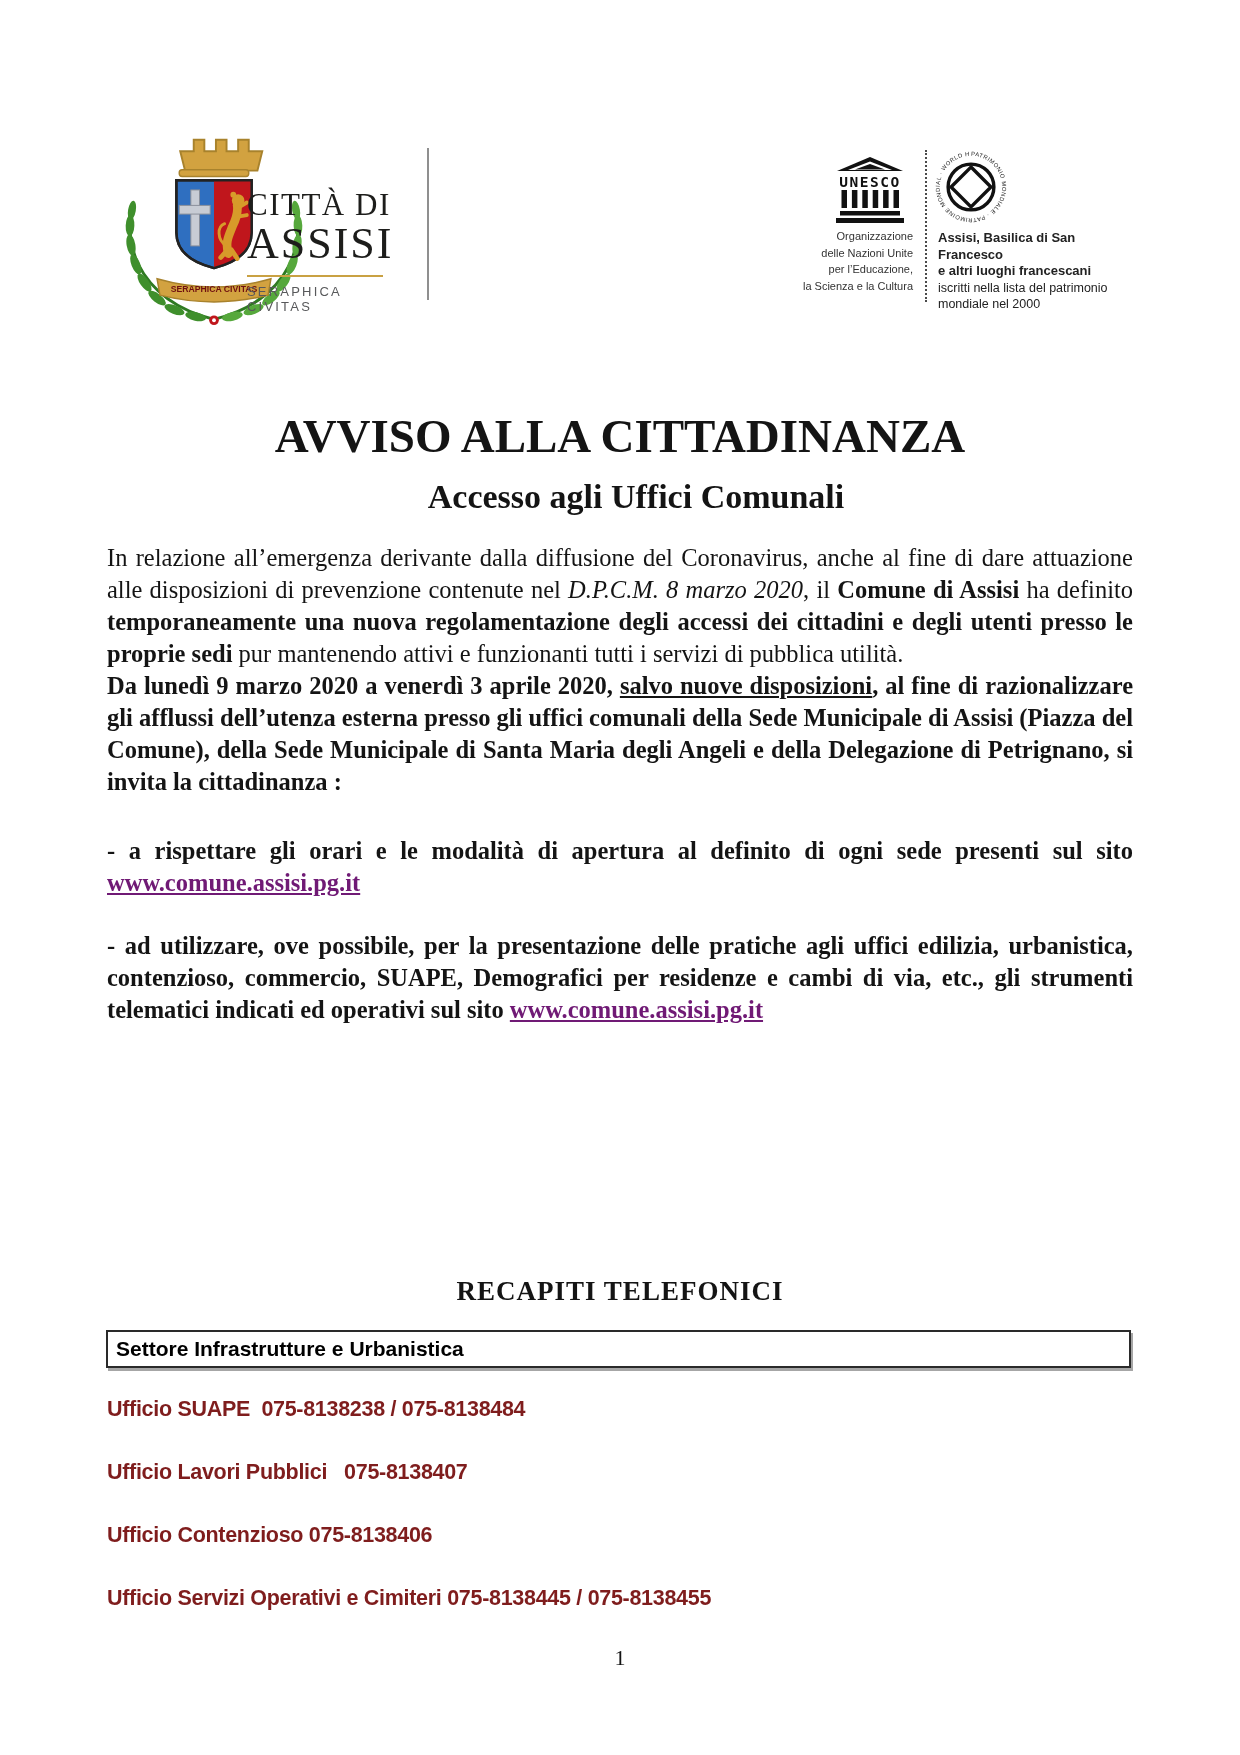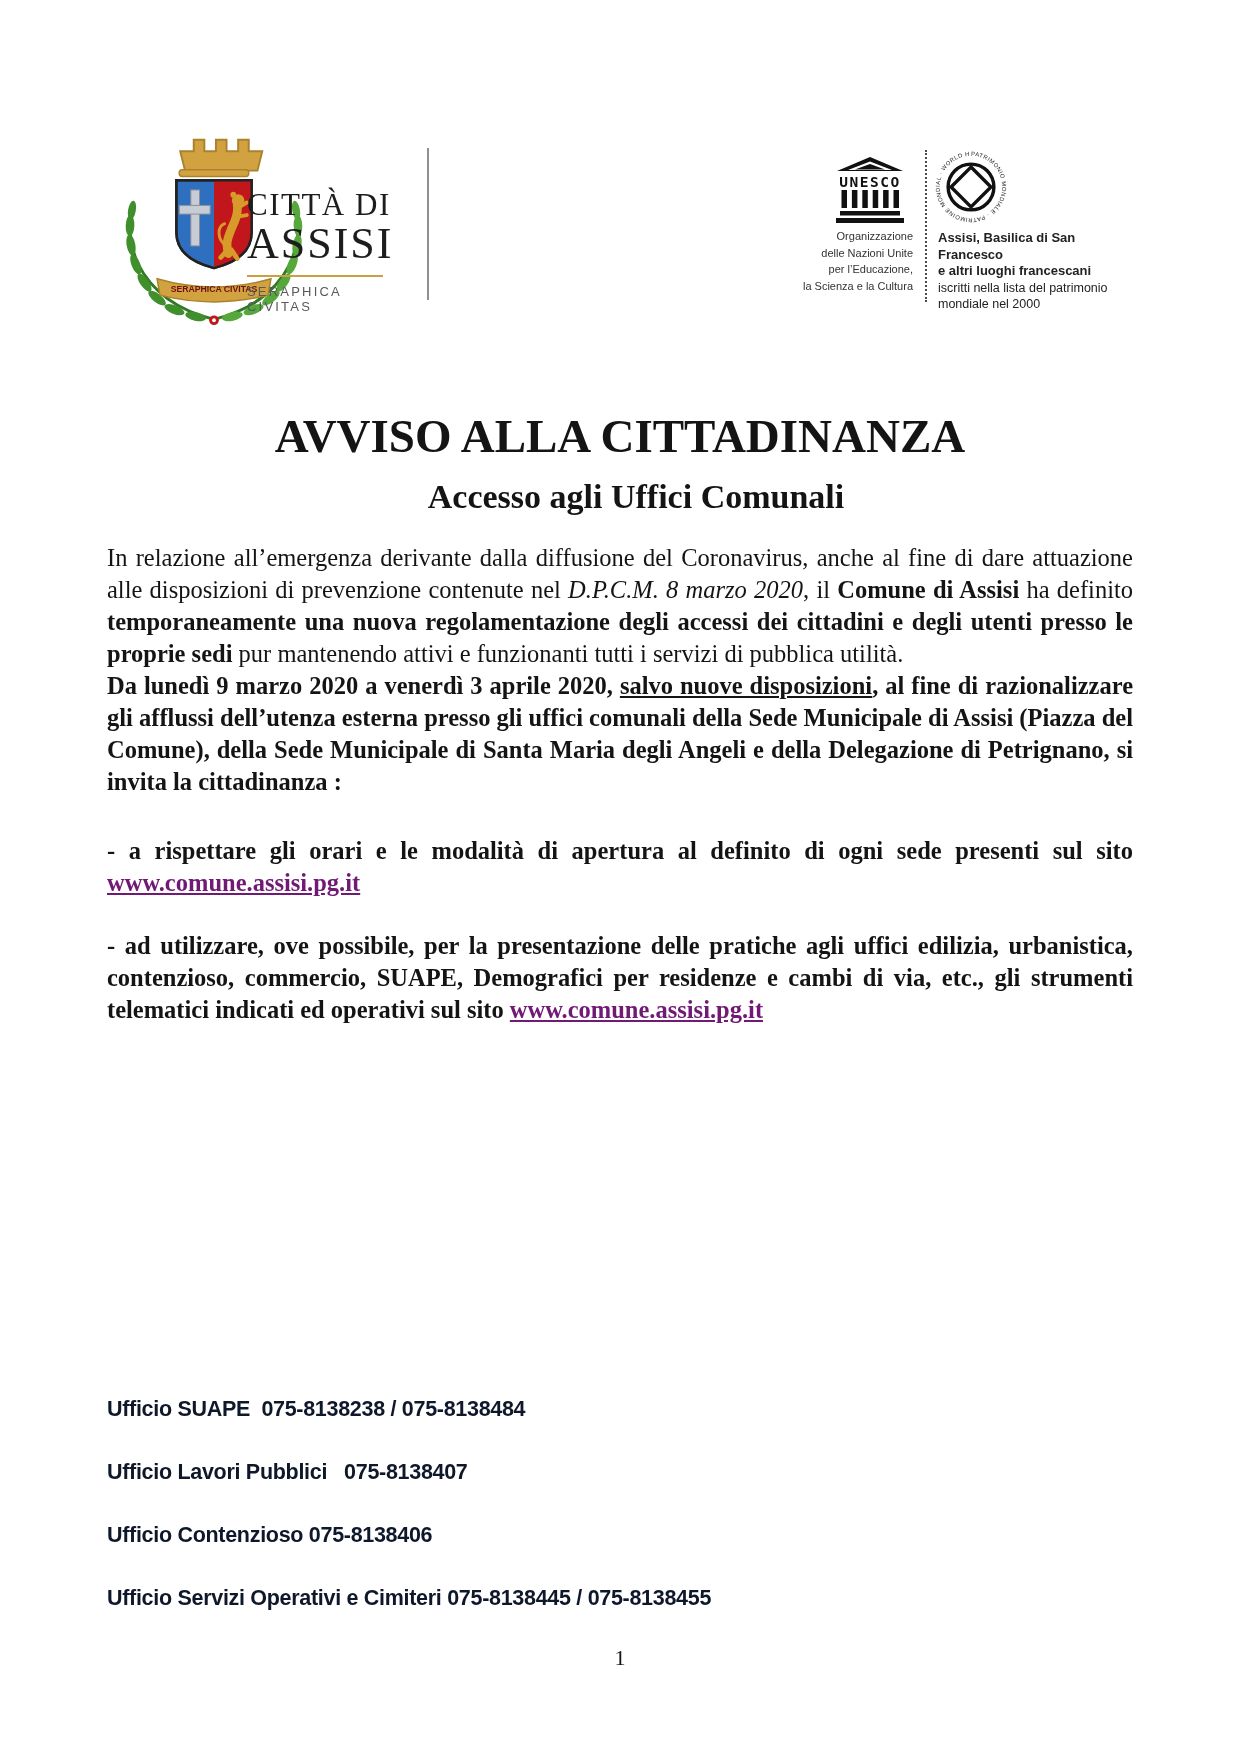--- a/index.html
+++ b/index.html
@@ -58,21 +58,21 @@
     position:absolute;top:1330px;left:106px;width:1025px;height:38px;box-sizing:border-box;
     border:2px solid #2a2a2a;background:#fff;
     box-shadow:2px 3px 0 #a6a6a6;
     font-family:"Liberation Sans","DejaVu Sans",sans-serif;
     font-weight:bold;font-size:21px;line-height:32px;padding:1px 0 0 8px;color:#000;
   }
   .phones{position:absolute;top:1396px;left:107px;right:107px;}
   .phone-row{
     font-family:"Liberation Sans","DejaVu Sans",sans-serif;
     font-weight:bold;font-size:21.5px;line-height:27px;letter-spacing:-0.3px;
-    margin-bottom:36px;color:#0f172a;white-space:pre-wrap;
+    margin-bottom:36px;color:#7f1d1d;white-space:pre-wrap;
   }
   .pageno{position:absolute;top:1645px;left:0;width:100%;text-align:center;font-size:22px;}
 </style>
 </head>
 <body>
 
 <div class="page">
 
   <svg class="crest" viewBox="0 0 230 215" xmlns="http://www.w3.org/2000/svg">
 
@@ -192,21 +192,25 @@
   <h1 class="doc-title" style="margin:0;">AVVISO ALLA CITTADINANZA</h1>
   <h2 class="doc-subtitle" style="margin:16px;">Accesso agli Uffici Comunali</h2>
 
   <main class="body">
     <p class="p1"><span>In relazione all’emergenza derivante dalla diffusione del Coronavirus, anche al fine di dare attuazione alle disposizioni di prevenzione contenute nel </span><span class="i">D.P.C.M. 8 marzo 2020</span><span>, il </span><span class="b">Comune di Assisi</span><span> ha definito </span><span class="b">temporaneamente una nuova regolamentazione degli accessi dei cittadini e degli utenti presso le proprie sedi</span><span> pur mantenendo attivi e funzionanti tutti i servizi di pubblica utilità.</span></p>
     <p class="p2"><span class="b">Da lunedì 9 marzo 2020 a venerdì 3 aprile 2020, </span><span class="b u">salvo nuove disposizioni</span><span class="b">, al fine di razionalizzare gli afflussi dell’utenza esterna presso gli uffici comunali della Sede Municipale di Assisi (Piazza del Comune), della Sede Municipale di Santa Maria degli Angeli  e della Delegazione di Petrignano, si invita la cittadinanza :</span></p>
     <p class="b2"><span class="b">- a rispettare gli orari e le modalità di apertura al definito di ogni sede presenti sul sito </span><a class="b link" href="#">www.comune.assisi.pg.it</a></p>
     <p class="b3"><span class="b">- ad utilizzare, ove possibile, per la presentazione delle pratiche agli uffici edilizia, urbanistica, contenzioso, commercio, SUAPE, Demografici per residenze e cambi di via, etc., gli strumenti telematici indicati ed operativi sul sito </span><a class="b link" href="#">www.comune.assisi.pg.it</a></p>
   </main>
 
-
+  <h3 class="recapiti-heading" style="margin:0;">RECAPITI TELEFONICI</h3>
+
+  <div class="section-box">
+    <span>Settore Infrastrutture e Urbanistica</span>
+  </div>
 
   <div class="phones">
     <div class="phone-row">Ufficio SUAPE  075-8138238 / 075-8138484</div>
     <div class="phone-row">Ufficio Lavori Pubblici   075-8138407</div>
     <div class="phone-row">Ufficio Contenzioso 075-8138406</div>
     <div class="phone-row">Ufficio Servizi Operativi e Cimiteri 075-8138445 / 075-8138455</div>
   </div>
 
   <div class="pageno">1</div>
 

